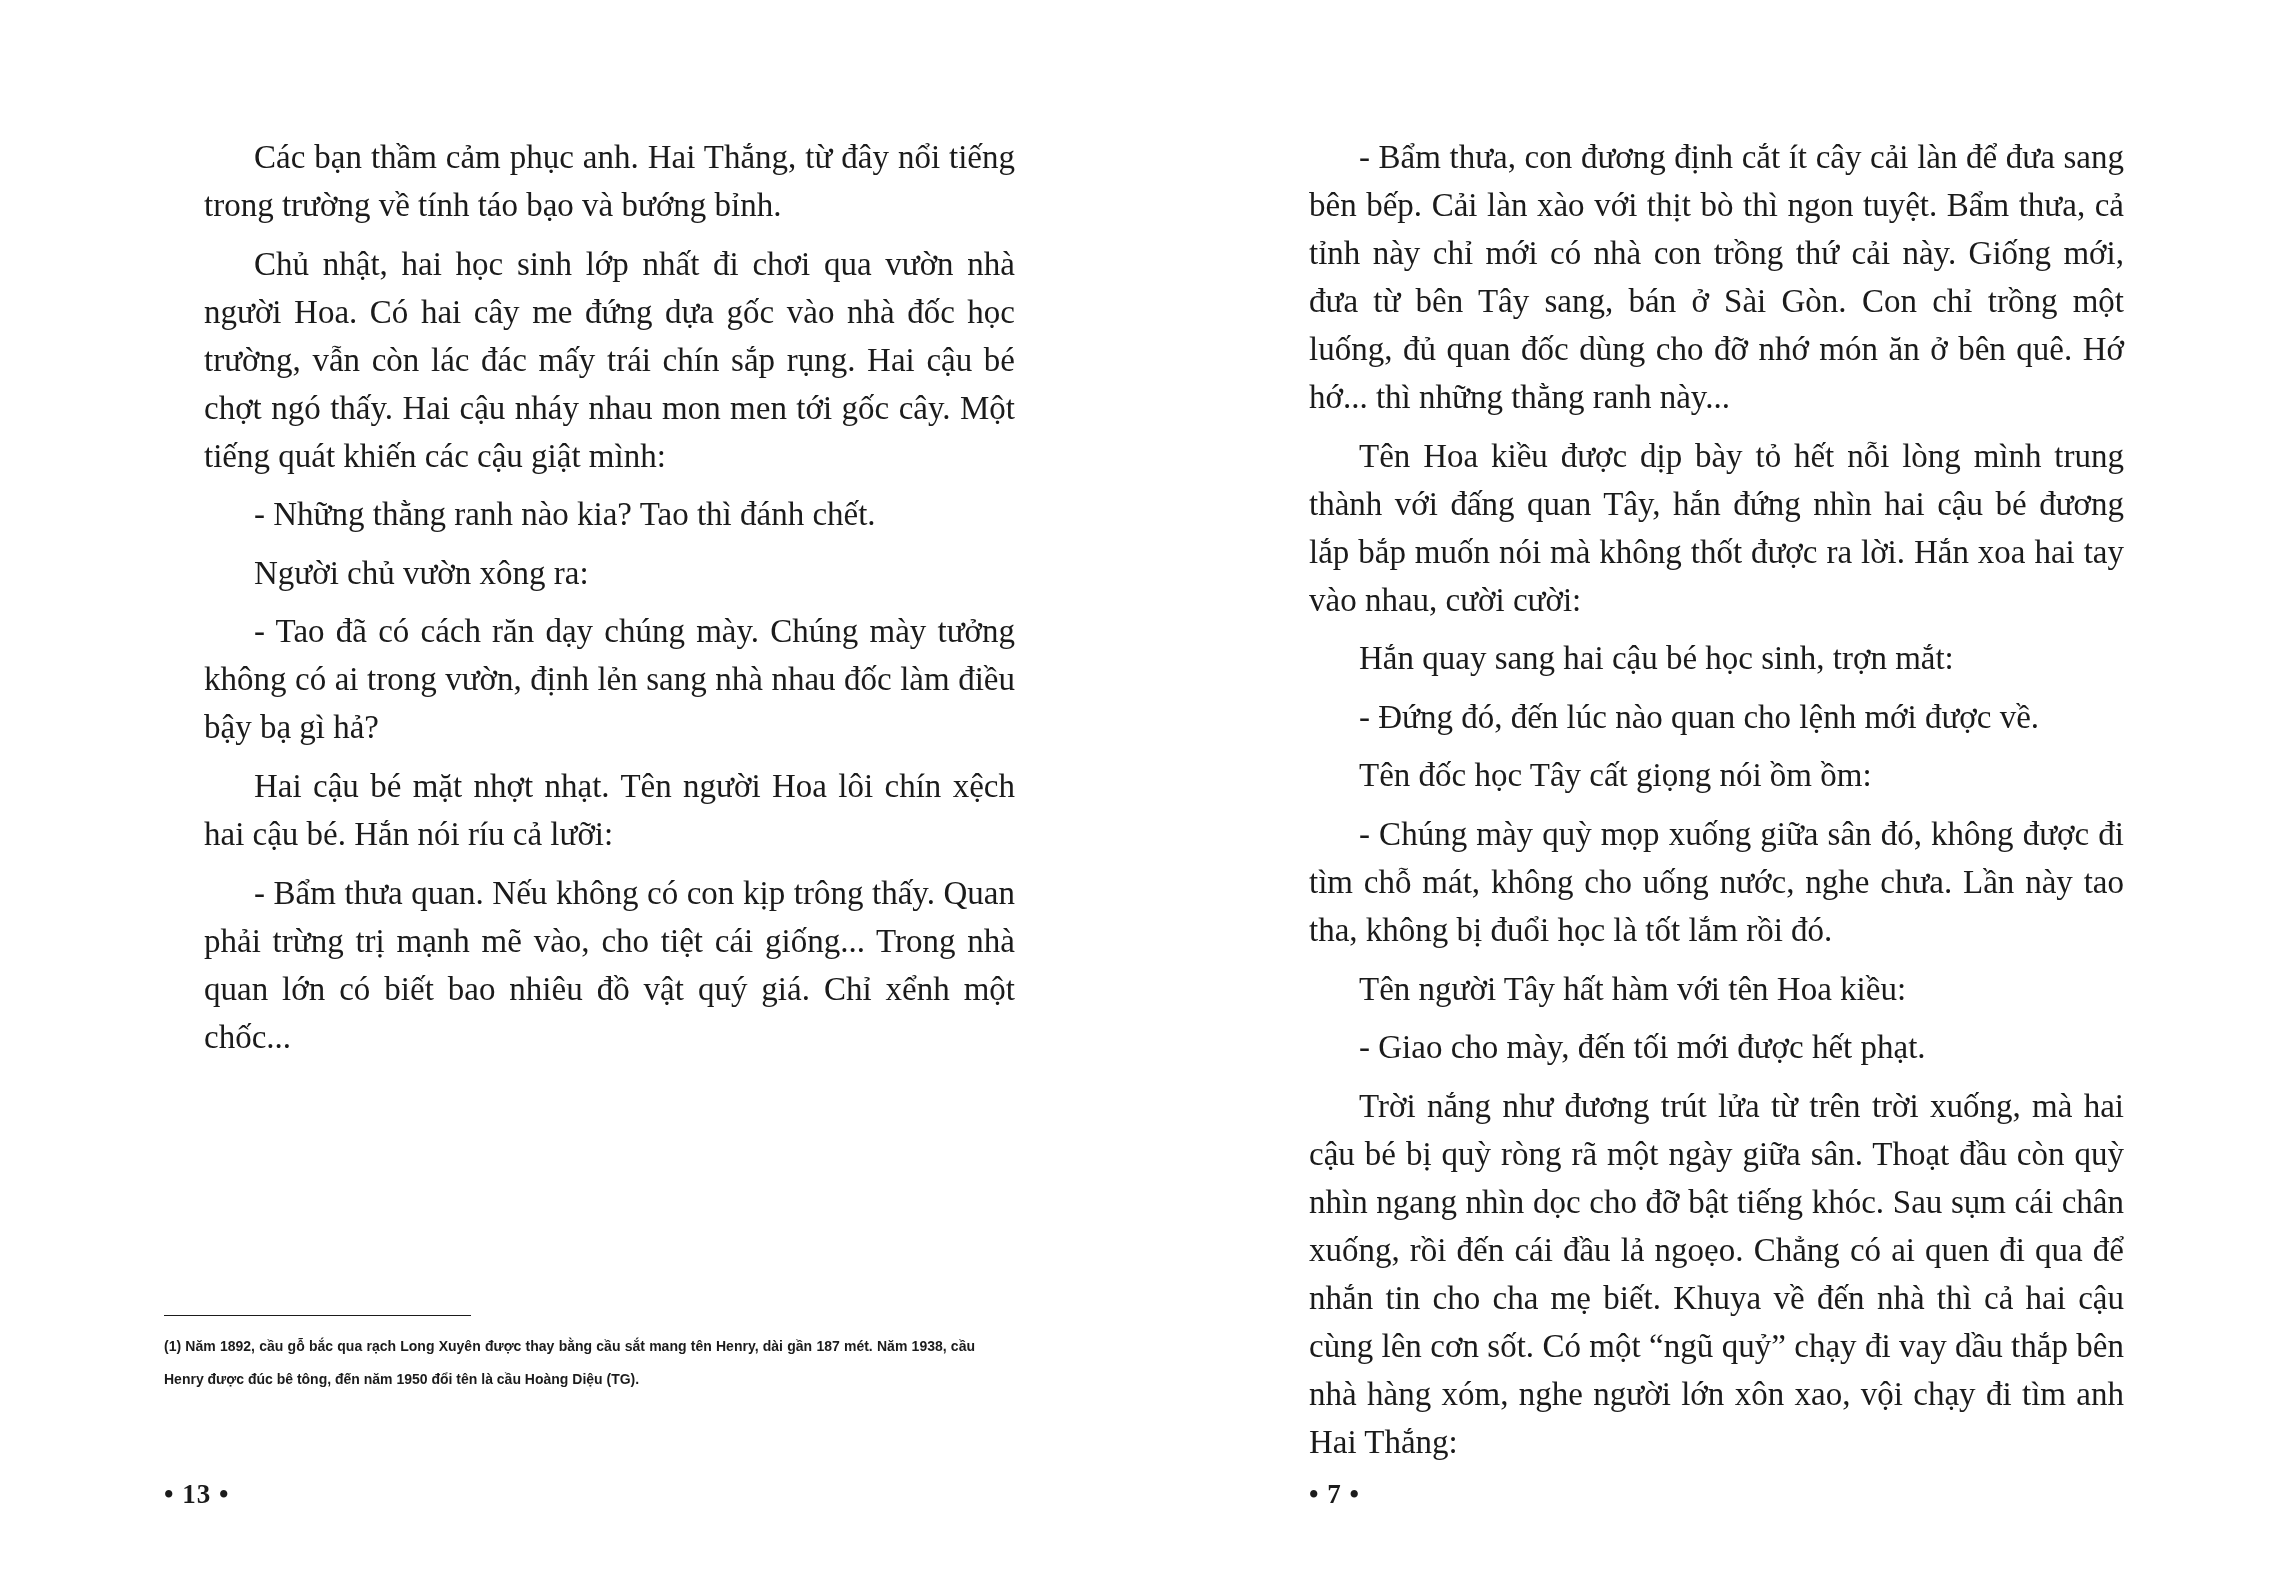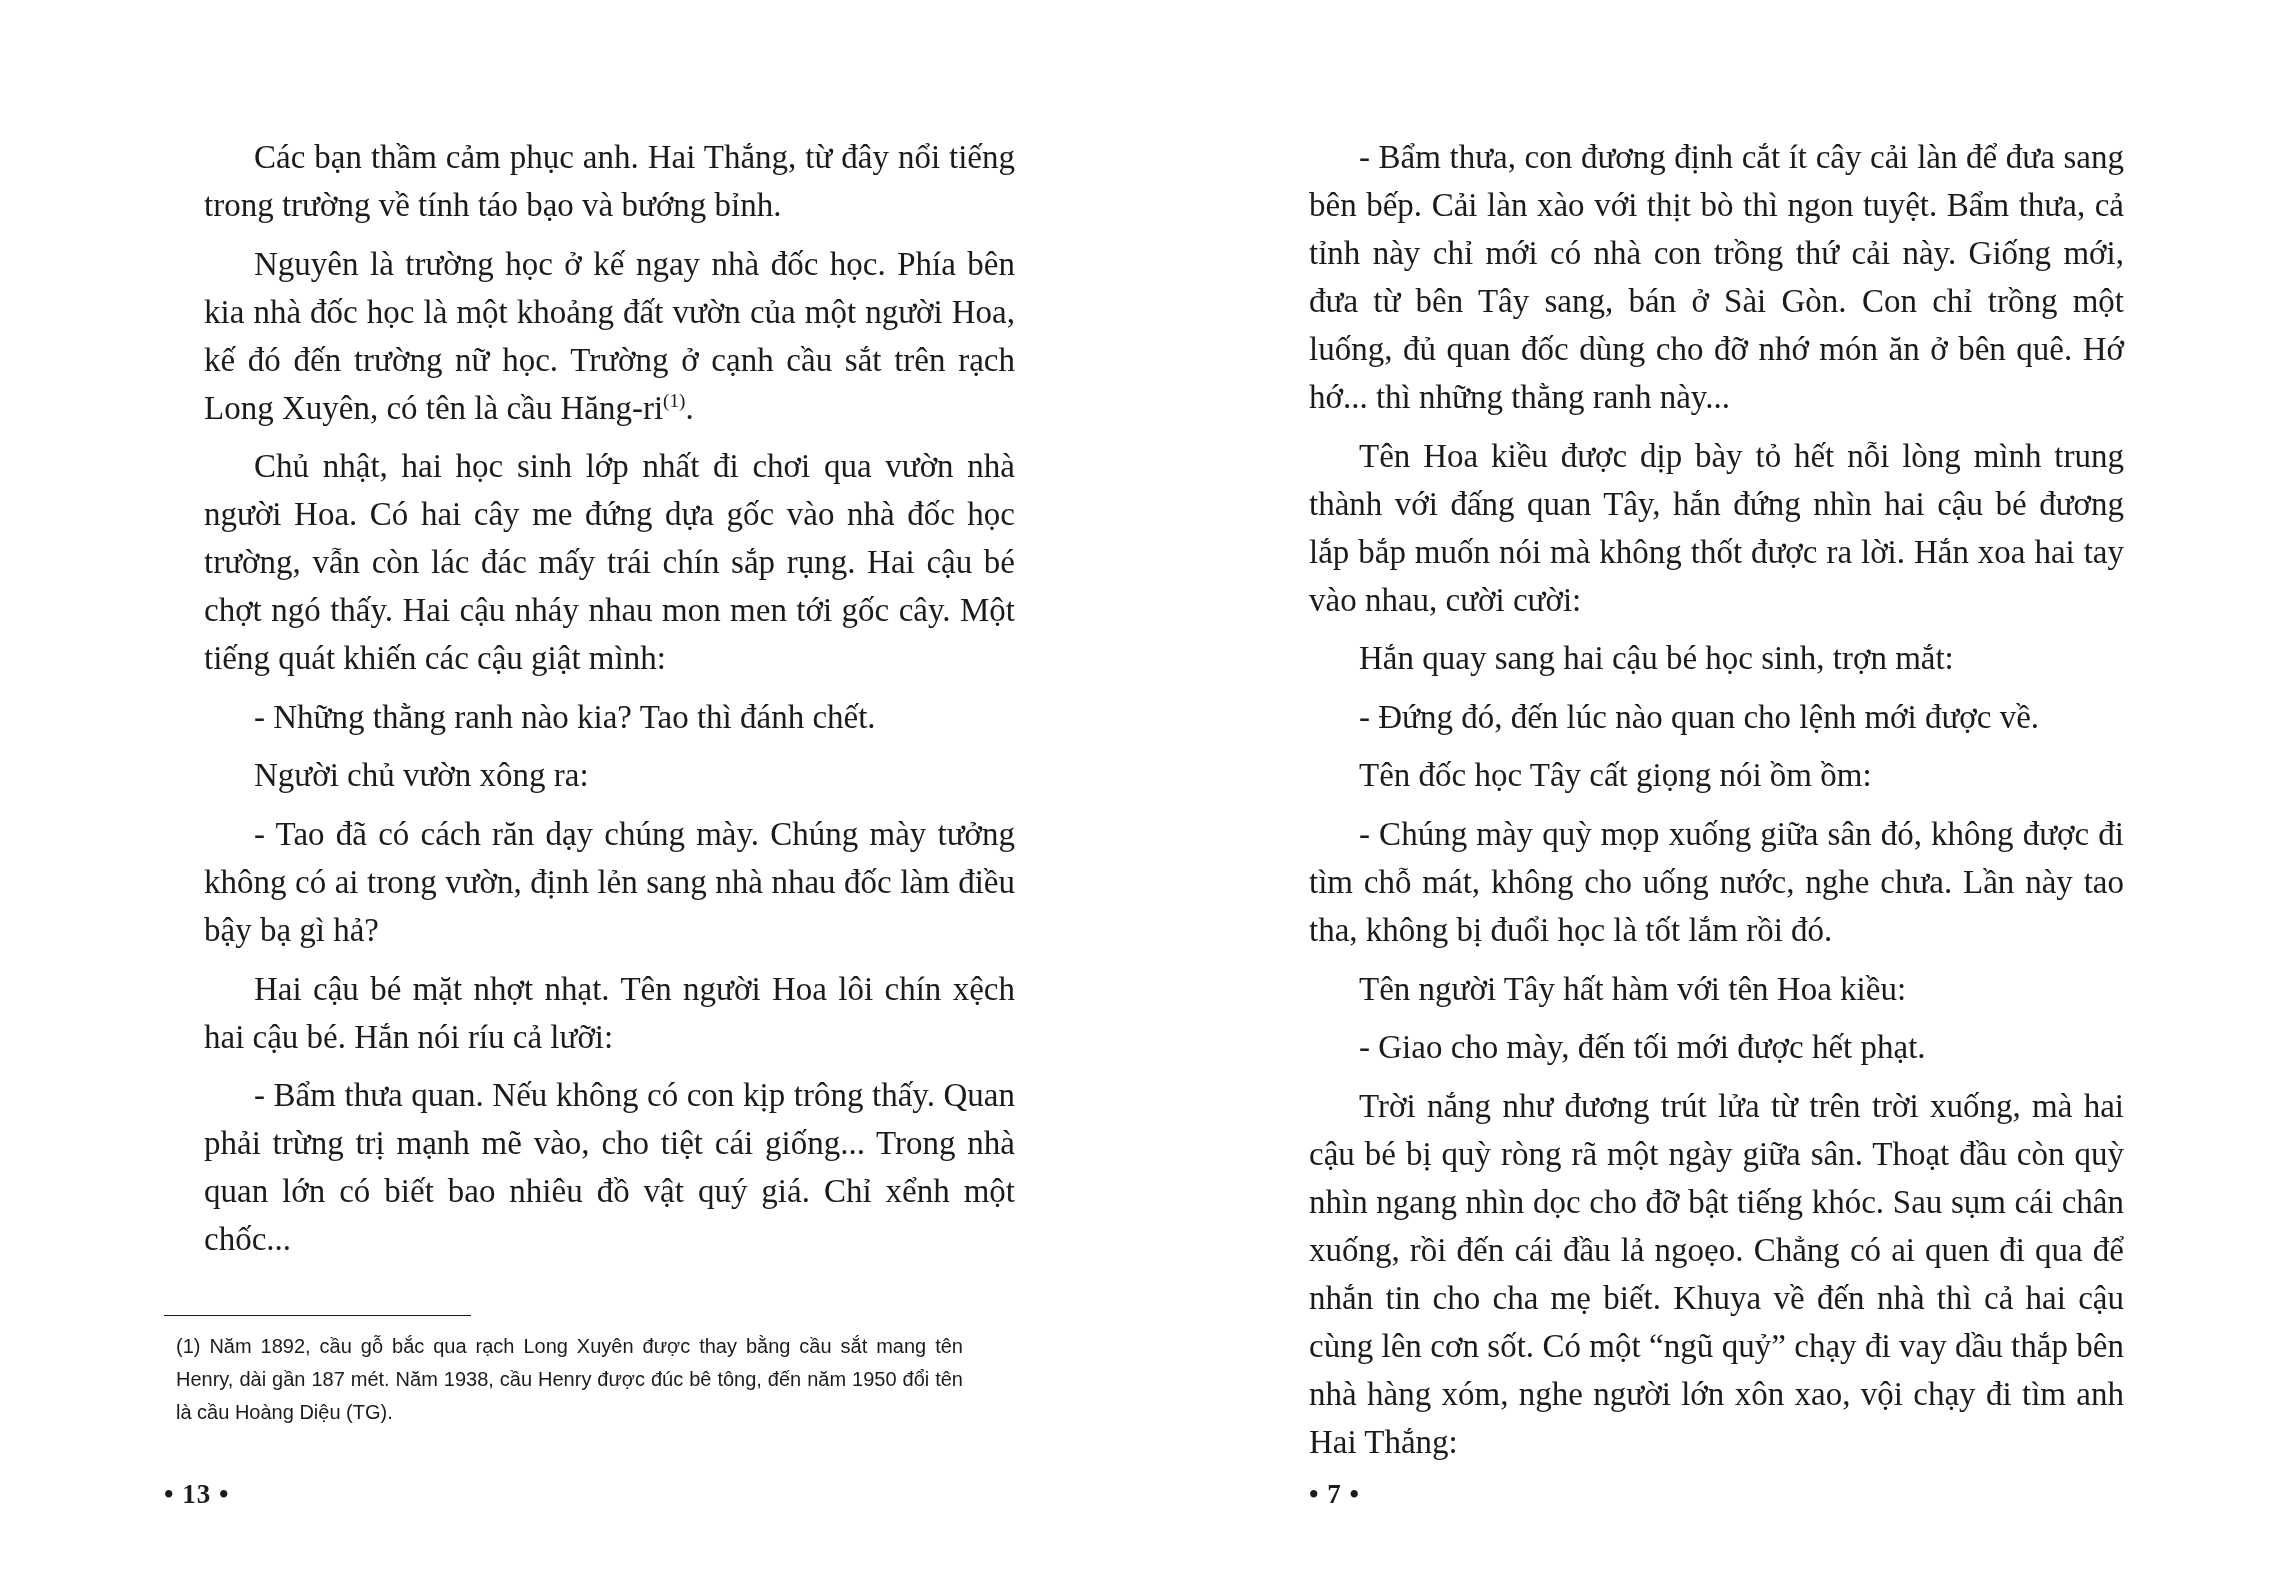--- a/index.html
+++ b/index.html
@@ -47,25 +47,26 @@
     top: 1315px;
     width: 811px;
   }
   .footnote-rule {
     border: none;
     border-top: 1.9px solid #1b1b1b;
     width: 307px;
     margin: 0 0 13.5px 0;
   }
   .footnote {
-    margin: 12px;
+    margin: 0;
     font-family: "Liberation Sans", "DejaVu Sans", sans-serif;
-    font-size: 20px;
+    font-size: 14px;
     line-height: 33px;
     text-align: justify;
+    font-weight: bold;
   }
   .page-number {
     position: absolute;
     top: 1479px;
     text-align: left;
     font-size: 27px;
     font-weight: 700;
     letter-spacing: 1px;
   }
   #page-number-left {
@@ -77,21 +78,20 @@
     width: 815px;
   }
 </style>
 </head>
 <body>
 
 <div>
 
   <section id="left-text" class="page-text">
       <p class="para">Các bạn thầm cảm phục anh. Hai Thắng, từ đây nổi tiếng trong trường về tính táo bạo và bướng bỉnh.</p>
-      <p class="para">Nguyên là trường học ở kế ngay nhà đốc học. Phía bên kia nhà đốc học là một khoảng đất vườn của một người Hoa, kế đó đến trường nữ học. Trường ở cạnh cầu sắt trên rạch Long Xuyên, có tên là cầu Hăng-ri<sup>(1)</sup>.</p>
       <p class="para">Chủ nhật, hai học sinh lớp nhất đi chơi qua vườn nhà người Hoa. Có hai cây me đứng dựa gốc vào nhà đốc học trường, vẫn còn lác đác mấy trái chín sắp rụng. Hai cậu bé chợt ngó thấy. Hai cậu nháy nhau mon men tới gốc cây. Một tiếng quát khiến các cậu giật mình:</p>
       <p class="para">- Những thằng ranh nào kia? Tao thì đánh chết.</p>
       <p class="para">Người chủ vườn xông ra:</p>
       <p class="para">- Tao đã có cách răn dạy chúng mày. Chúng mày tưởng không có ai trong vườn, định lẻn sang nhà nhau đốc làm điều bậy bạ gì hả?</p>
       <p class="para">Hai cậu bé mặt nhợt nhạt. Tên người Hoa lôi chín xệch hai cậu bé. Hắn nói ríu cả lưỡi:</p>
       <p class="para">- Bẩm thưa quan. Nếu không có con kịp trông thấy. Quan phải trừng trị mạnh mẽ vào, cho tiệt cái giống... Trong nhà quan lớn có biết bao nhiêu đồ vật quý giá. Chỉ xểnh một chốc...</p>
     </section>
 
   <div class="footnote-block">
     <hr class="footnote-rule">

